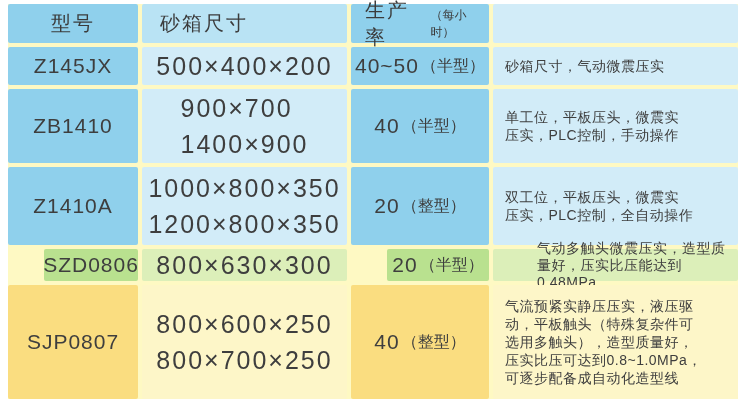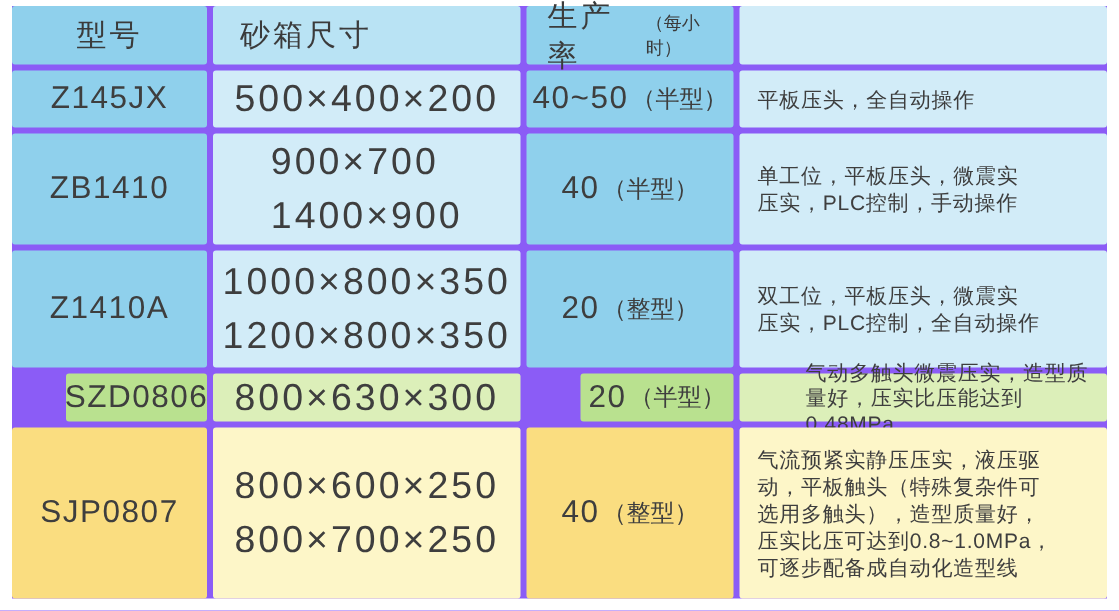--- a/index.html
+++ b/index.html
@@ -10,21 +10,21 @@
     color:#3e3e3e;
     overflow:hidden;
   }
   .spec-table{
     position:absolute;left:8px;top:4px;
     width:730px;
     display:grid;
     grid-template-columns:130px 205px 138px 245px;
     grid-template-rows:39px 38px 74px 78px 32px 114px;
     gap:4px;
-    background:#8b5cf6;
+    background:#fef9c3;
   }
   .cell{
     display:flex;
     align-items:center;
     justify-content:center;
     border-radius:2px;
     box-sizing:border-box;
   }
   
   .blue-med{background:#8fd0ec;}
@@ -76,21 +76,21 @@
     <span>Z145JX</span>
   </div>
   <div class="cell blue-light dims">
     <span>500×400×200</span>
   </div>
   <div class="cell blue-med">
     <span class="rate-main">40~50</span>
       <span class="rate-note">（半型）</span>
   </div>
   <div class="cell blue-light desc">
-    <span>平板压头，全自动操作</span>
+    <span>砂箱尺寸，气动微震压实</span>
   </div>
 
   <div class="cell blue-med model">
     <span>ZB1410</span>
   </div>
   <div class="cell blue-light dims">
     <span>900×700
 1400×900</span>
   </div>
   <div class="cell blue-med">

